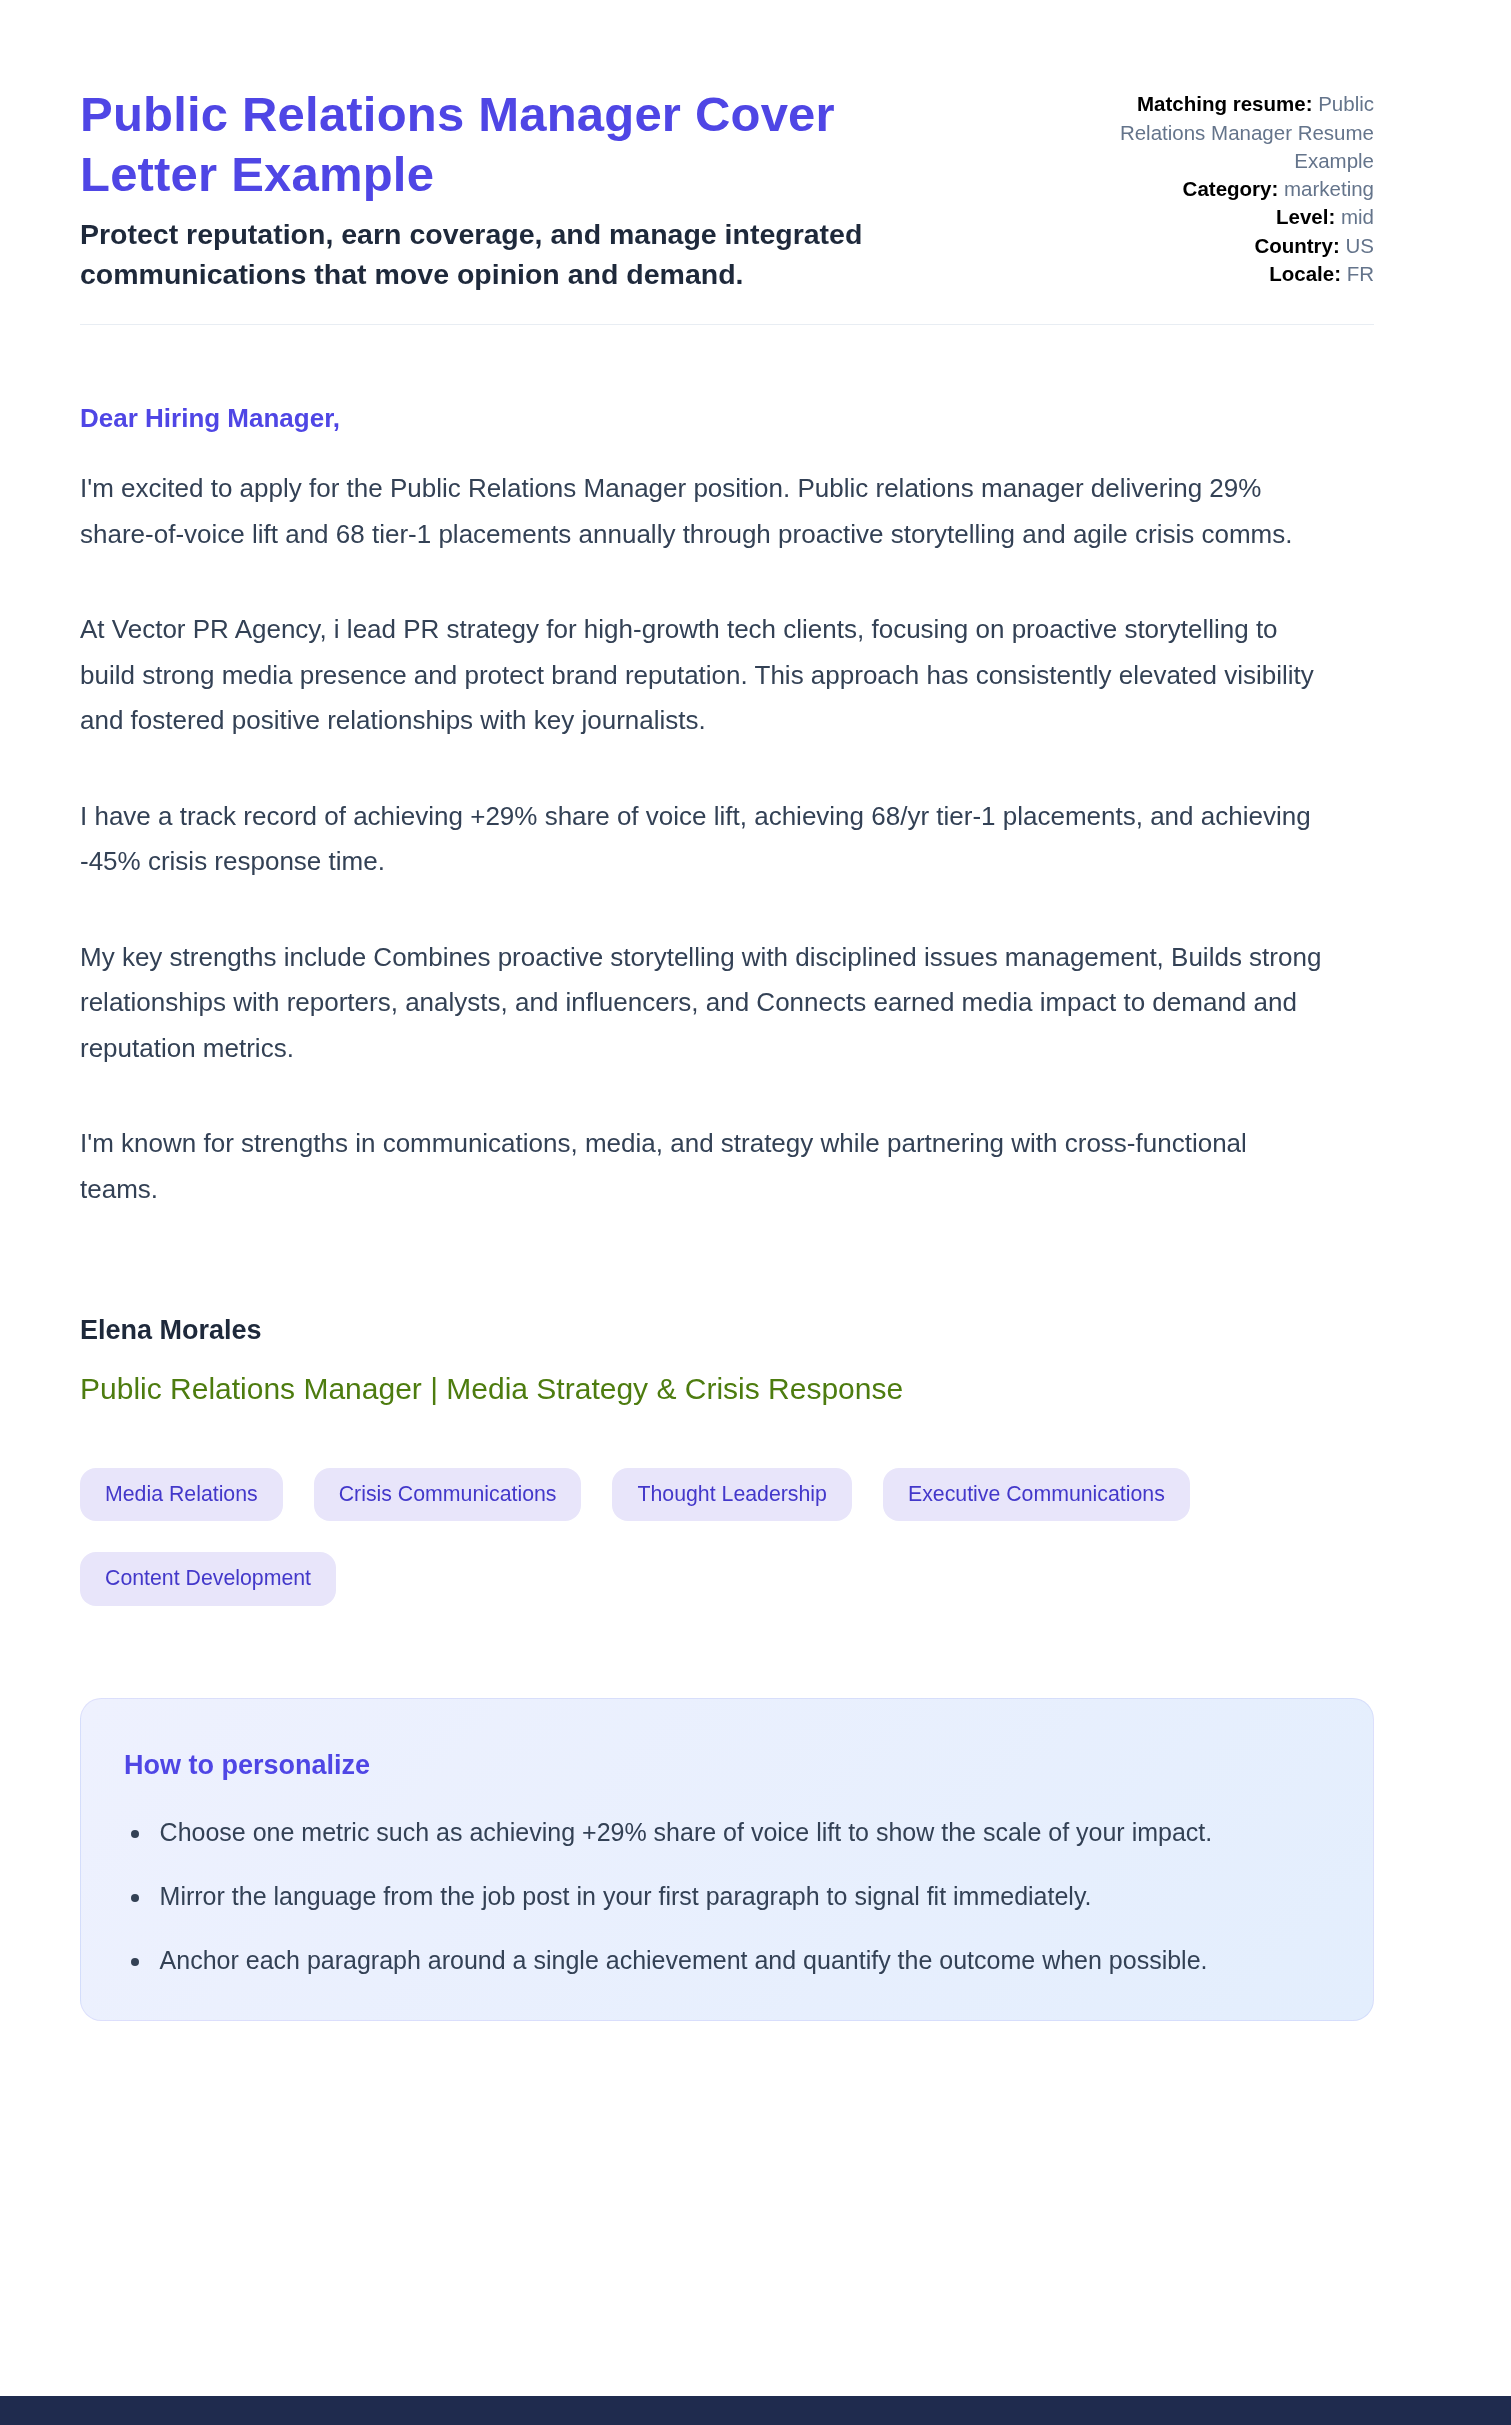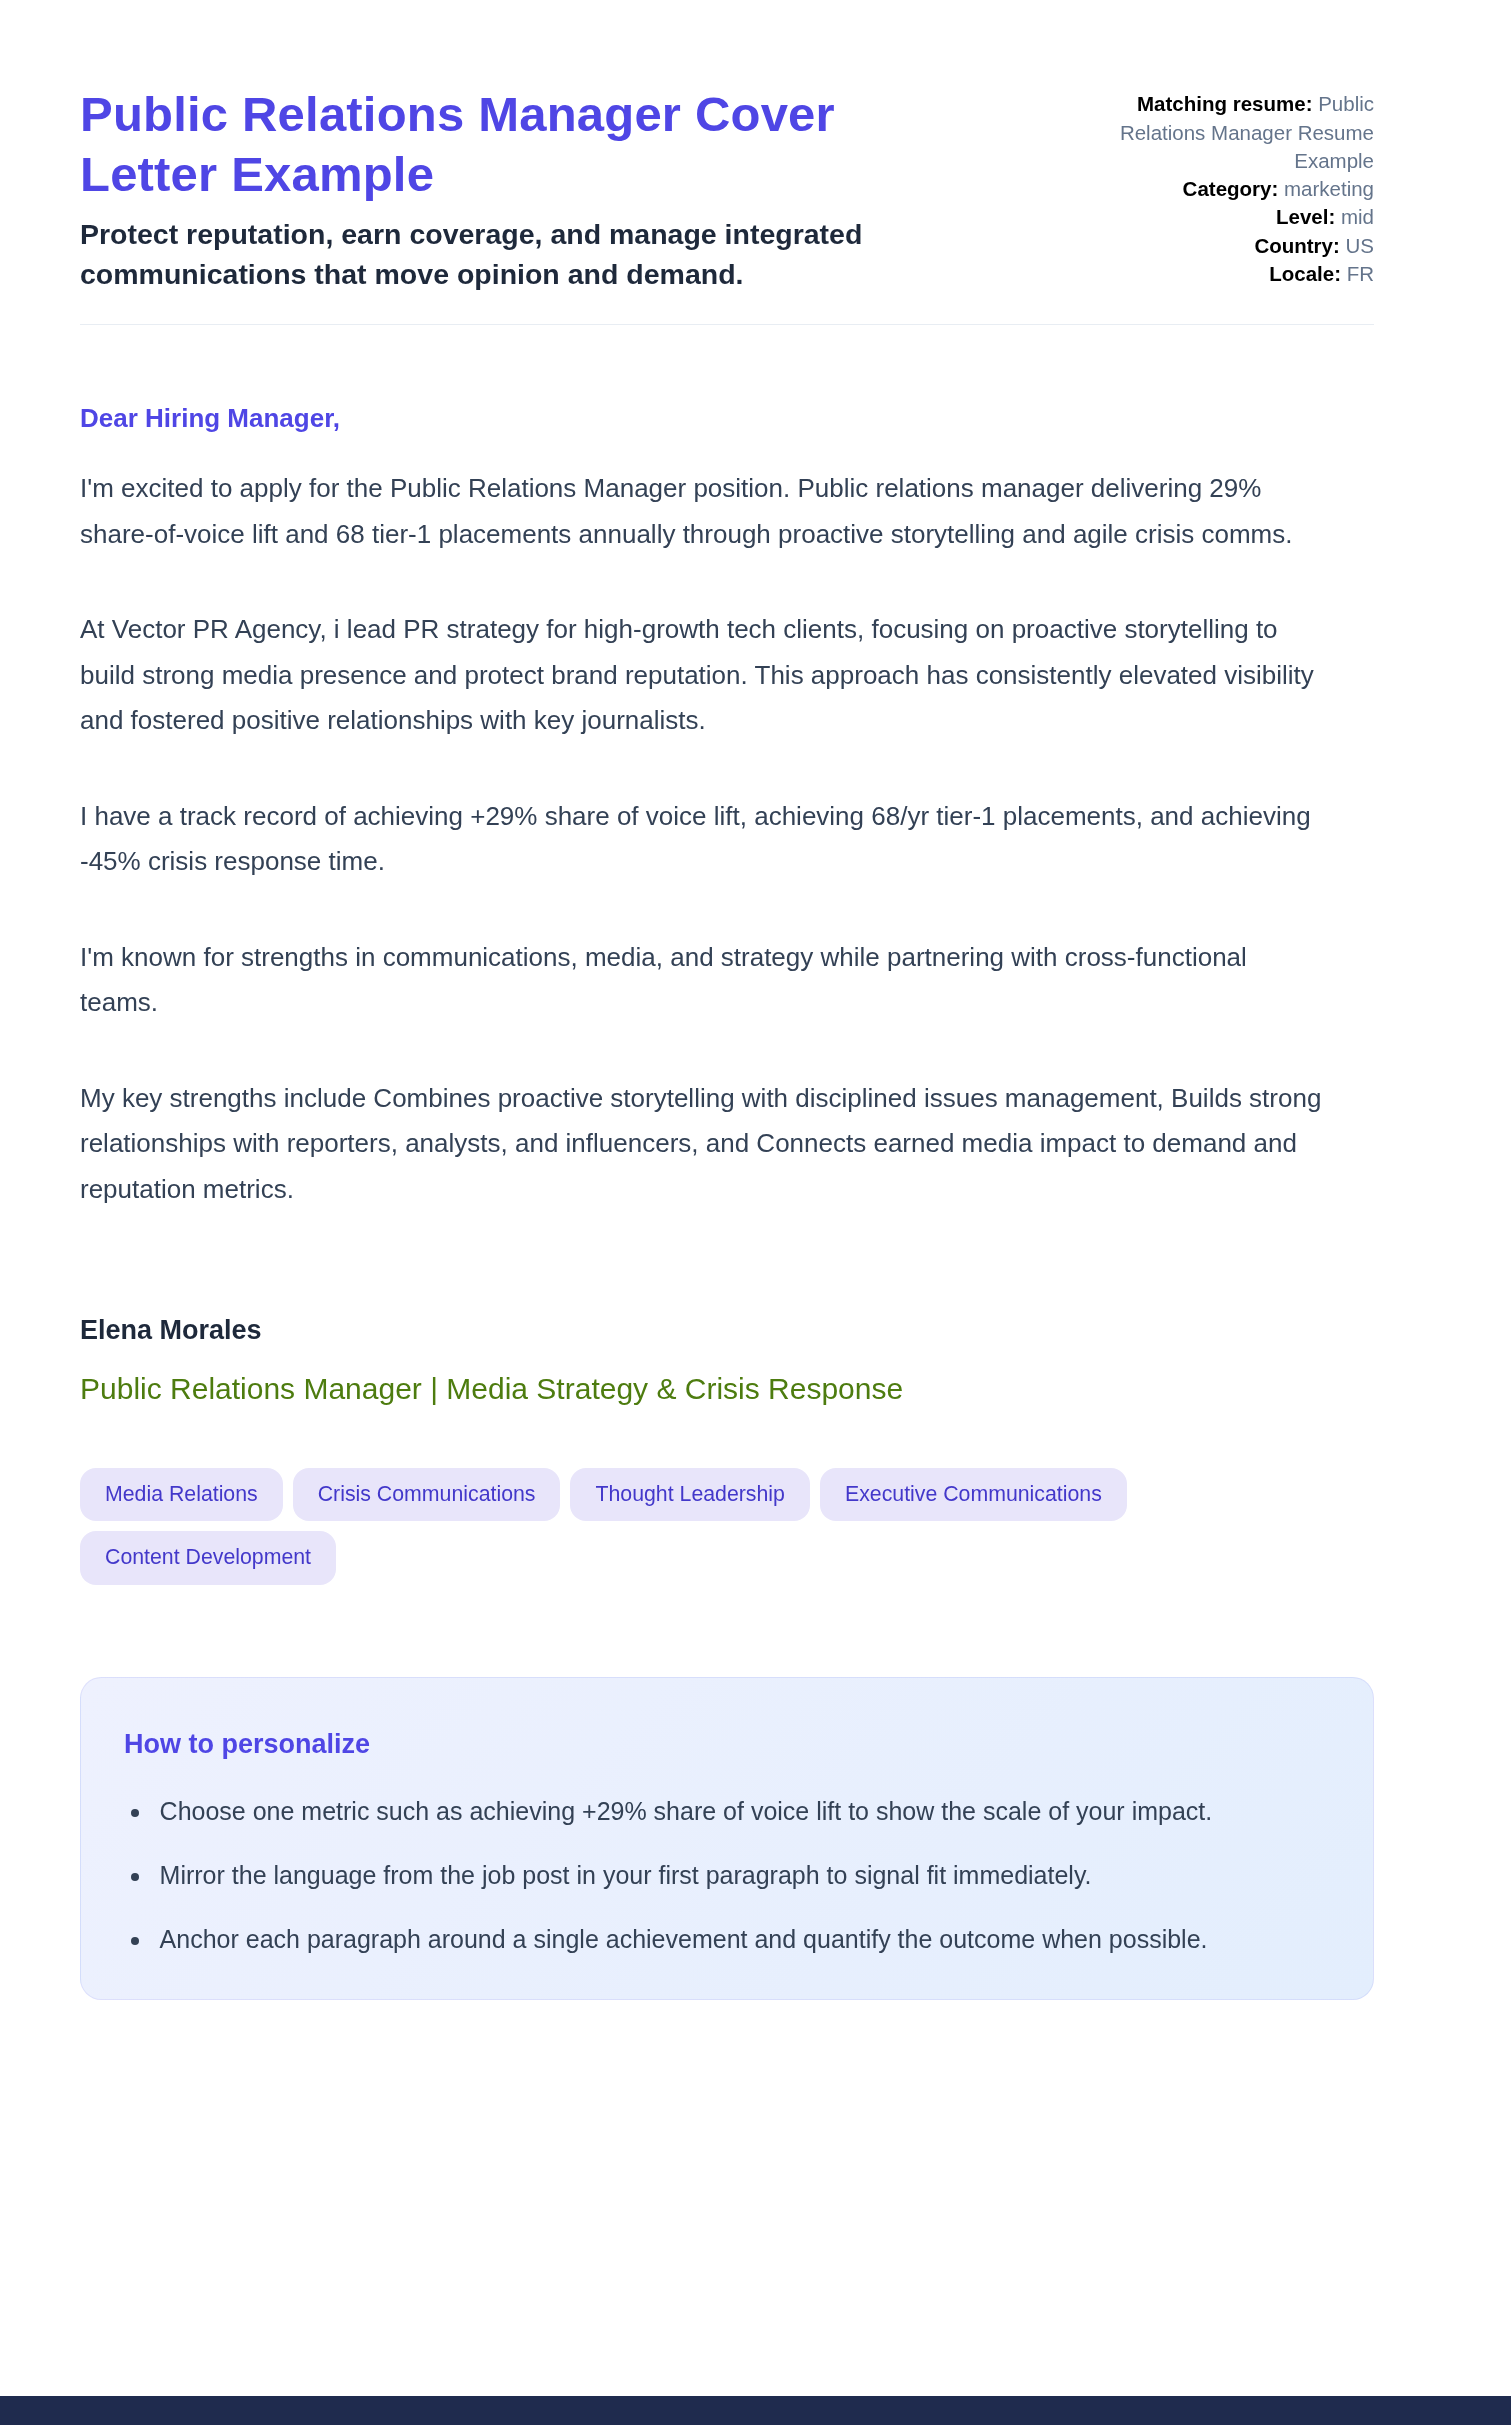--- a/index.html
+++ b/index.html
@@ -81,21 +81,21 @@
     margin-top: 16px;
     color: #4d7c0f;
     font-size: 30px;
     line-height: 1.5;
   }
   
   .tags {
     margin-top: 57px;
     display: flex;
     flex-wrap: wrap;
-    gap: 10px;
+    gap: 31px;
     max-width: 1156px;
   }
   .tag {
     display: inline-block;
     background: #e8e5fa;
     color: #4338ca;
     font-size: 21.3px;
     line-height: 1;
     padding: 16px 25px;
     border-radius: 16px;
@@ -173,22 +173,22 @@
     </div>
   </div>
 
   <div class="divider"></div>
 
   <div class="letter">
     <div class="salutation">Dear Hiring Manager,</div>
     <p class="para">I'm excited to apply for the Public Relations Manager position. Public relations manager delivering 29% share-of-voice lift and 68 tier-1 placements annually through proactive storytelling and agile crisis comms.</p>
     <p class="para">At Vector PR Agency, i lead PR strategy for high-growth tech clients, focusing on proactive storytelling to build strong media presence and protect brand reputation. This approach has consistently elevated visibility and fostered positive relationships with key journalists.</p>
     <p class="para">I have a track record of achieving +29% share of voice lift, achieving 68/yr tier-1 placements, and achieving -45% crisis response time.</p>
+    <p class="para">My key strengths include Combines proactive storytelling with disciplined issues management, Builds strong relationships with reporters, analysts, and influencers, and Connects earned media impact to demand and reputation metrics.</p>
     <p class="para">I'm known for strengths in communications, media, and strategy while partnering with cross-functional teams.</p>
-    <p class="para">My key strengths include Combines proactive storytelling with disciplined issues management, Builds strong relationships with reporters, analysts, and influencers, and Connects earned media impact to demand and reputation metrics.</p>
 
     <div class="sig-name">Elena Morales</div>
     <div class="sig-title">Public Relations Manager | Media Strategy &amp; Crisis Response</div>
   </div>
 
   <div class="tags">
     <span class="tag">Media Relations</span>
     <span class="tag">Crisis Communications</span>
     <span class="tag">Thought Leadership</span>
     <span class="tag">Executive Communications</span>

